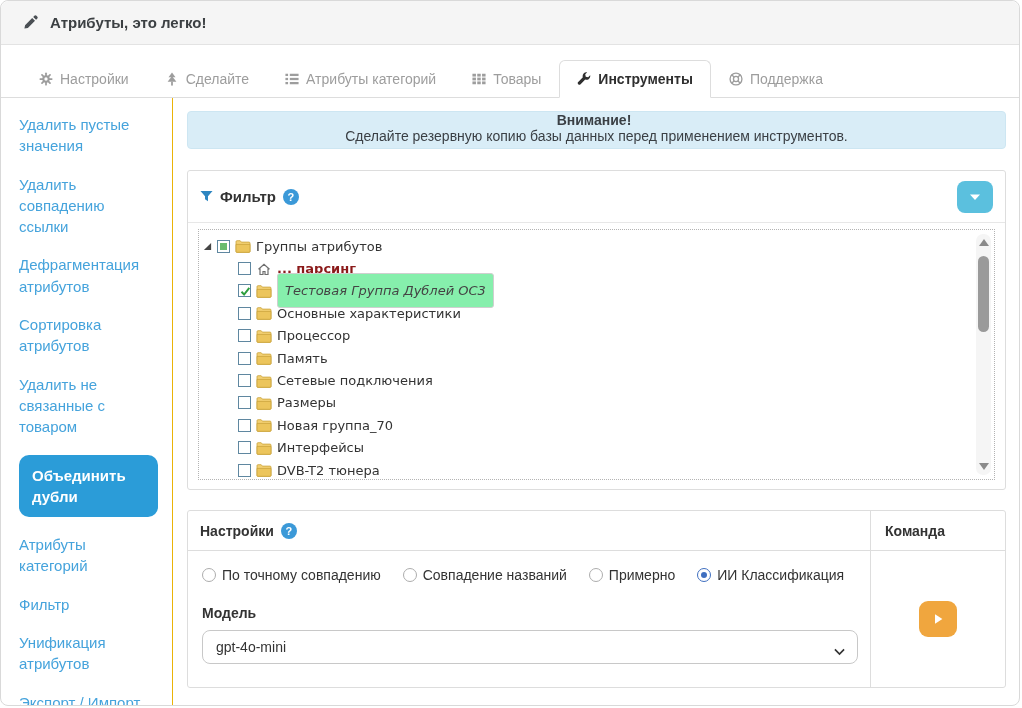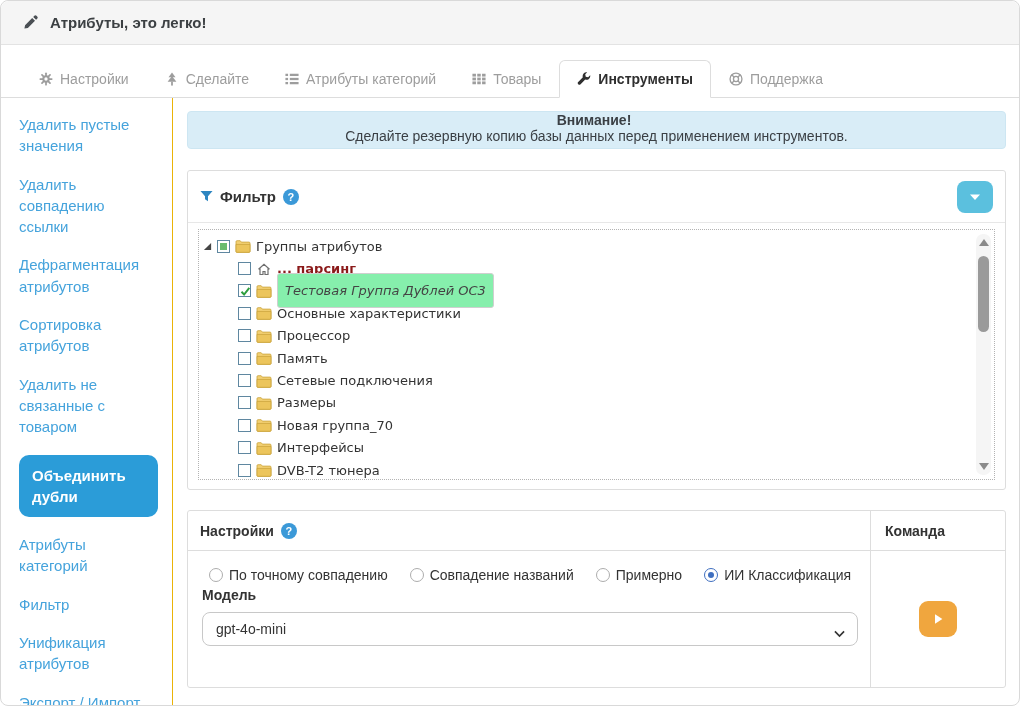--- a/index.html
+++ b/index.html
@@ -82,21 +82,21 @@
   
   .settings-panel { height:178px; display:grid; grid-template-columns:1fr 135px;
                     grid-template-rows:40px 1fr; }
   .sp-head-left { display:flex; align-items:center; padding:0 12px; border-bottom:1px solid #ddd;
                   font-weight:bold; font-size:14px; gap:7px; }
   .sp-head-right { display:flex; align-items:center; padding:0 14px; font-weight:bold;
                    font-size:14px; border-bottom:1px solid #ddd; border-left:1px solid #ddd; }
   .sp-body-left { padding:16px 12px 0 14px; }
   .sp-body-right { border-left:1px solid #ddd; display:flex; align-items:center;
                    justify-content:center; }
-  .radio-row { display:flex; align-items:center; gap:22px; margin-bottom:4px;justify-content:center; }
+  .radio-row { display:flex; align-items:center; gap:22px; margin-bottom:22px; }
   .radio-item { display:inline-flex; align-items:center; gap:6px; font-size:14px; cursor:pointer; }
   .radio { width:14px; height:14px; border-radius:50%; border:1px solid #adadad; background:#fff;
            position:relative; flex:0 0 14px; }
   .radio.checked { border:1.5px solid #3f6fc0; }
   .radio.checked::after { content:""; position:absolute; left:2.5px; top:2.5px; width:6px;
                           height:6px; border-radius:50%; background:#3f6fc0; }
   .model-label { font-weight:bold; font-size:14px; margin-bottom:9px; }
   .select { position:relative; width:656px; height:34px; border:1px solid #c8c8c8;
             border-radius:8px; display:flex; align-items:center; padding:0 32px 0 13px;
             font-size:14px; color:#333; cursor:pointer; background:#fff; }

